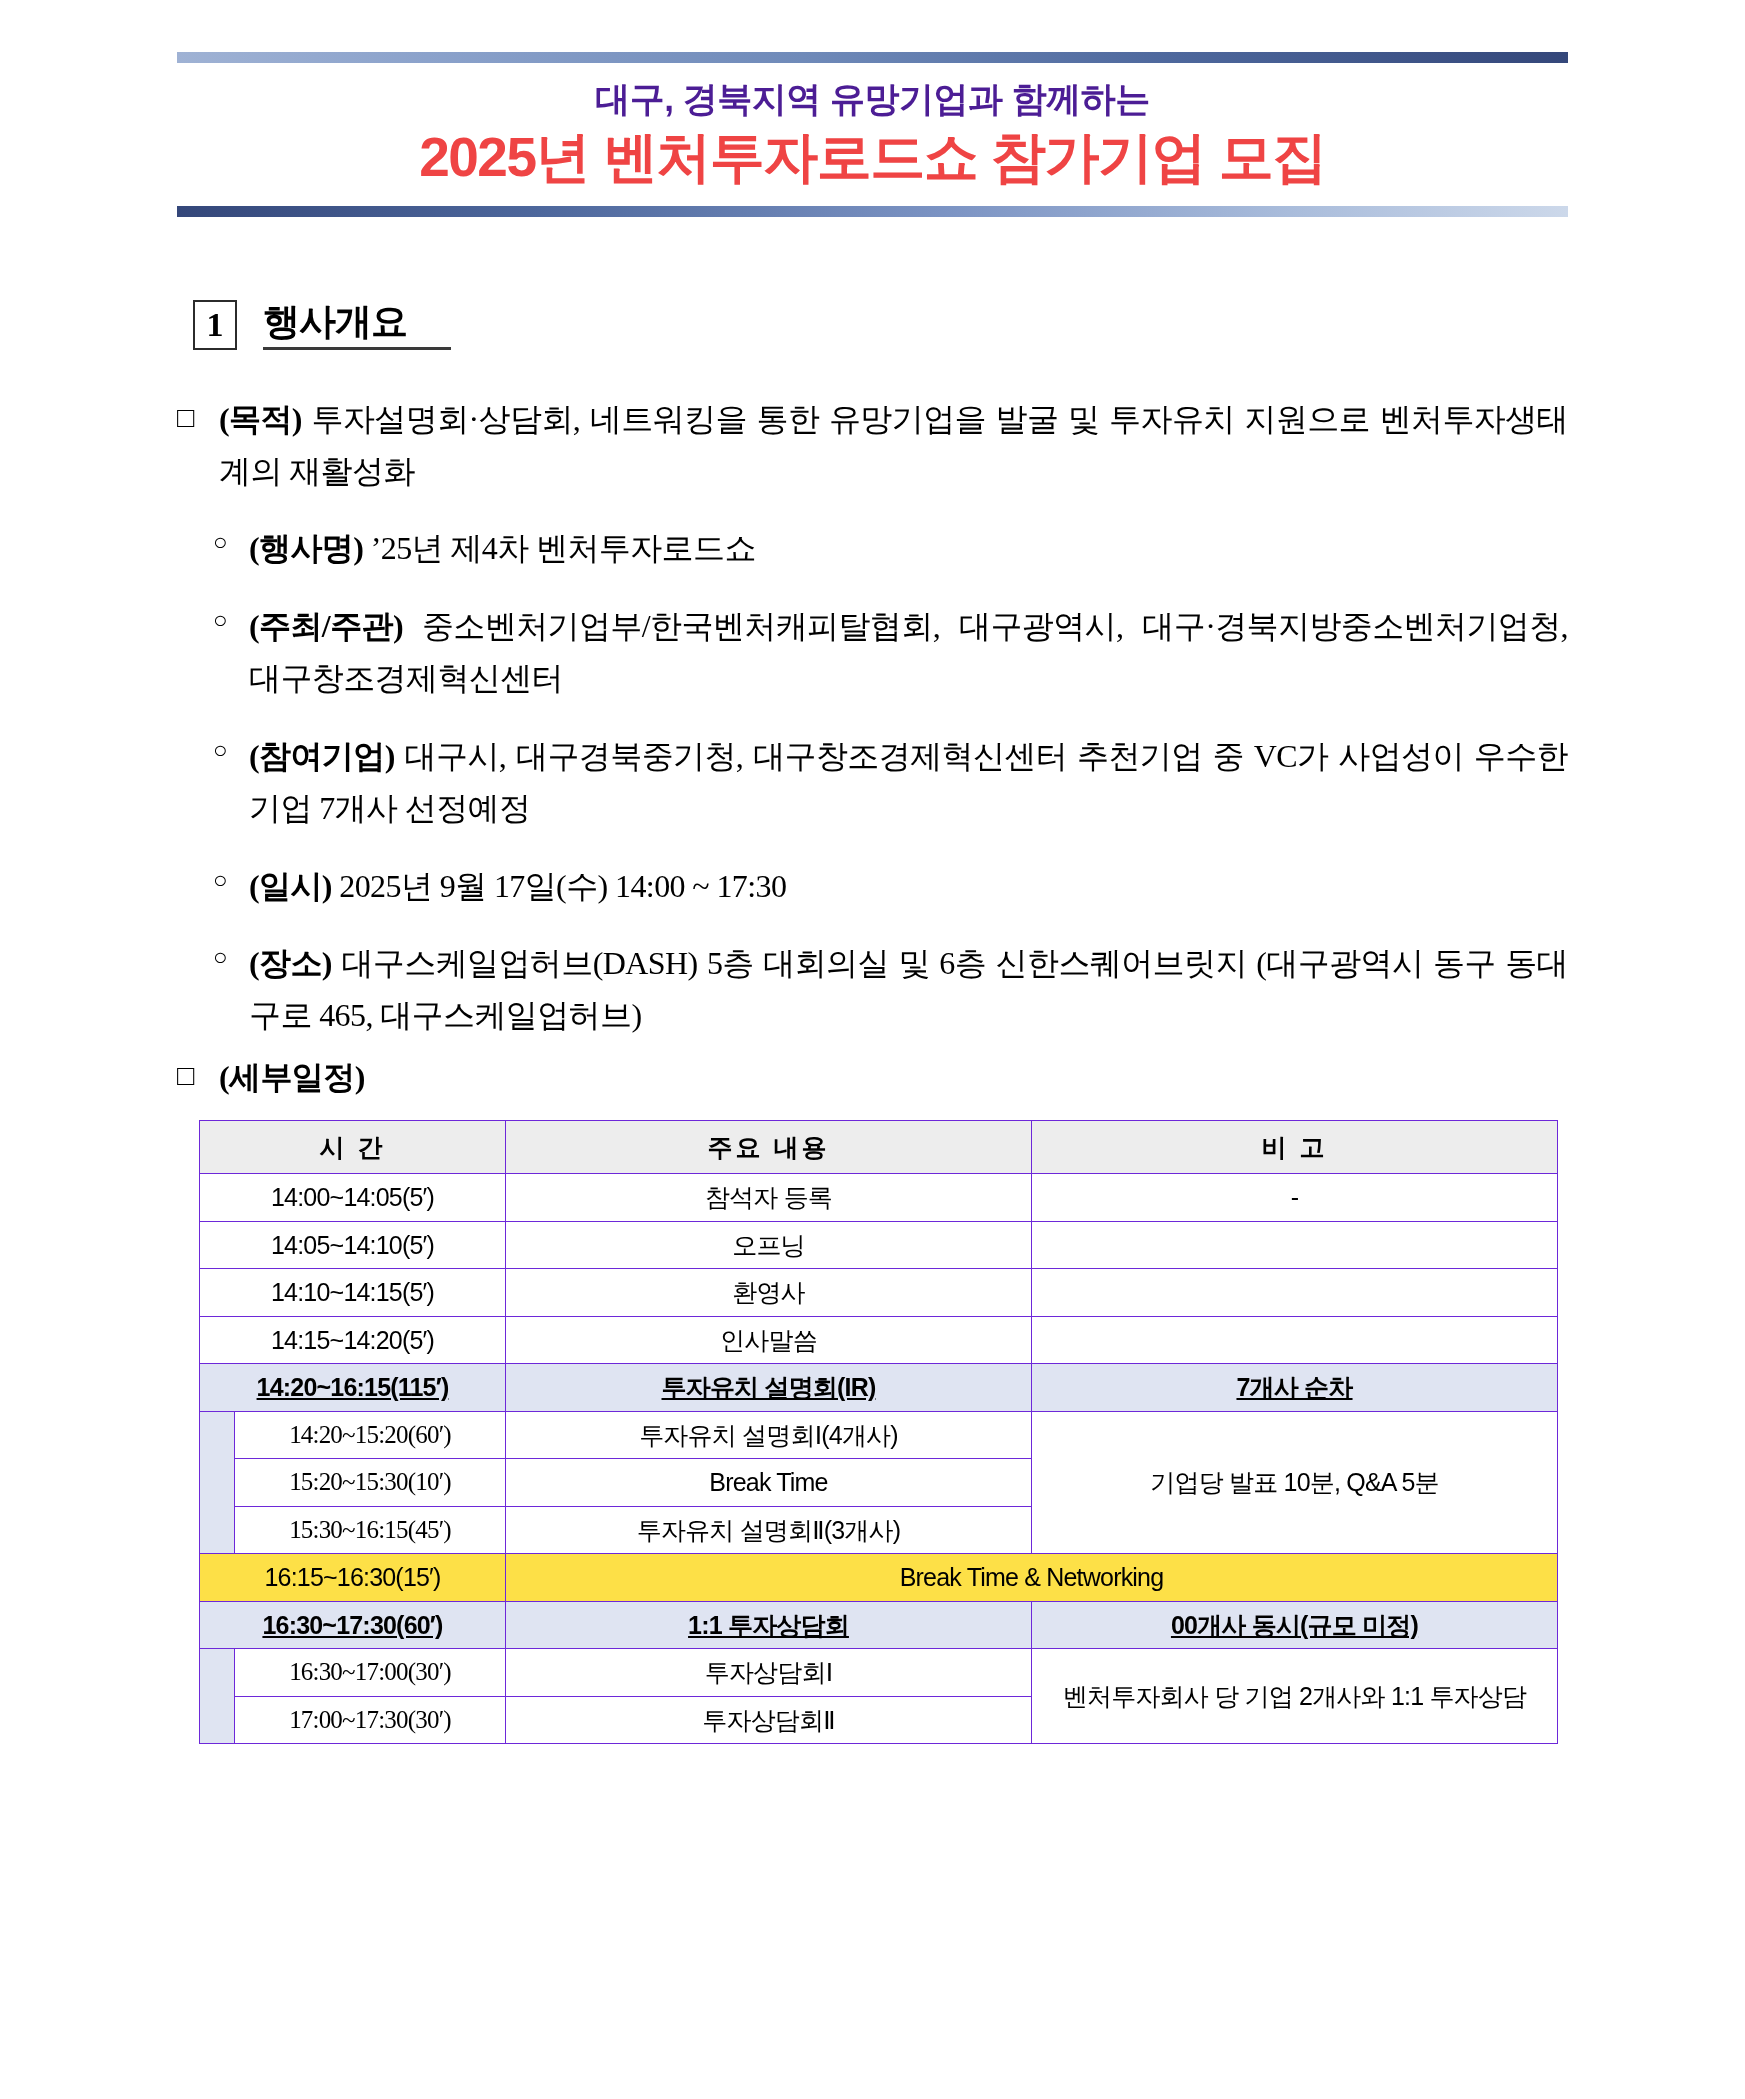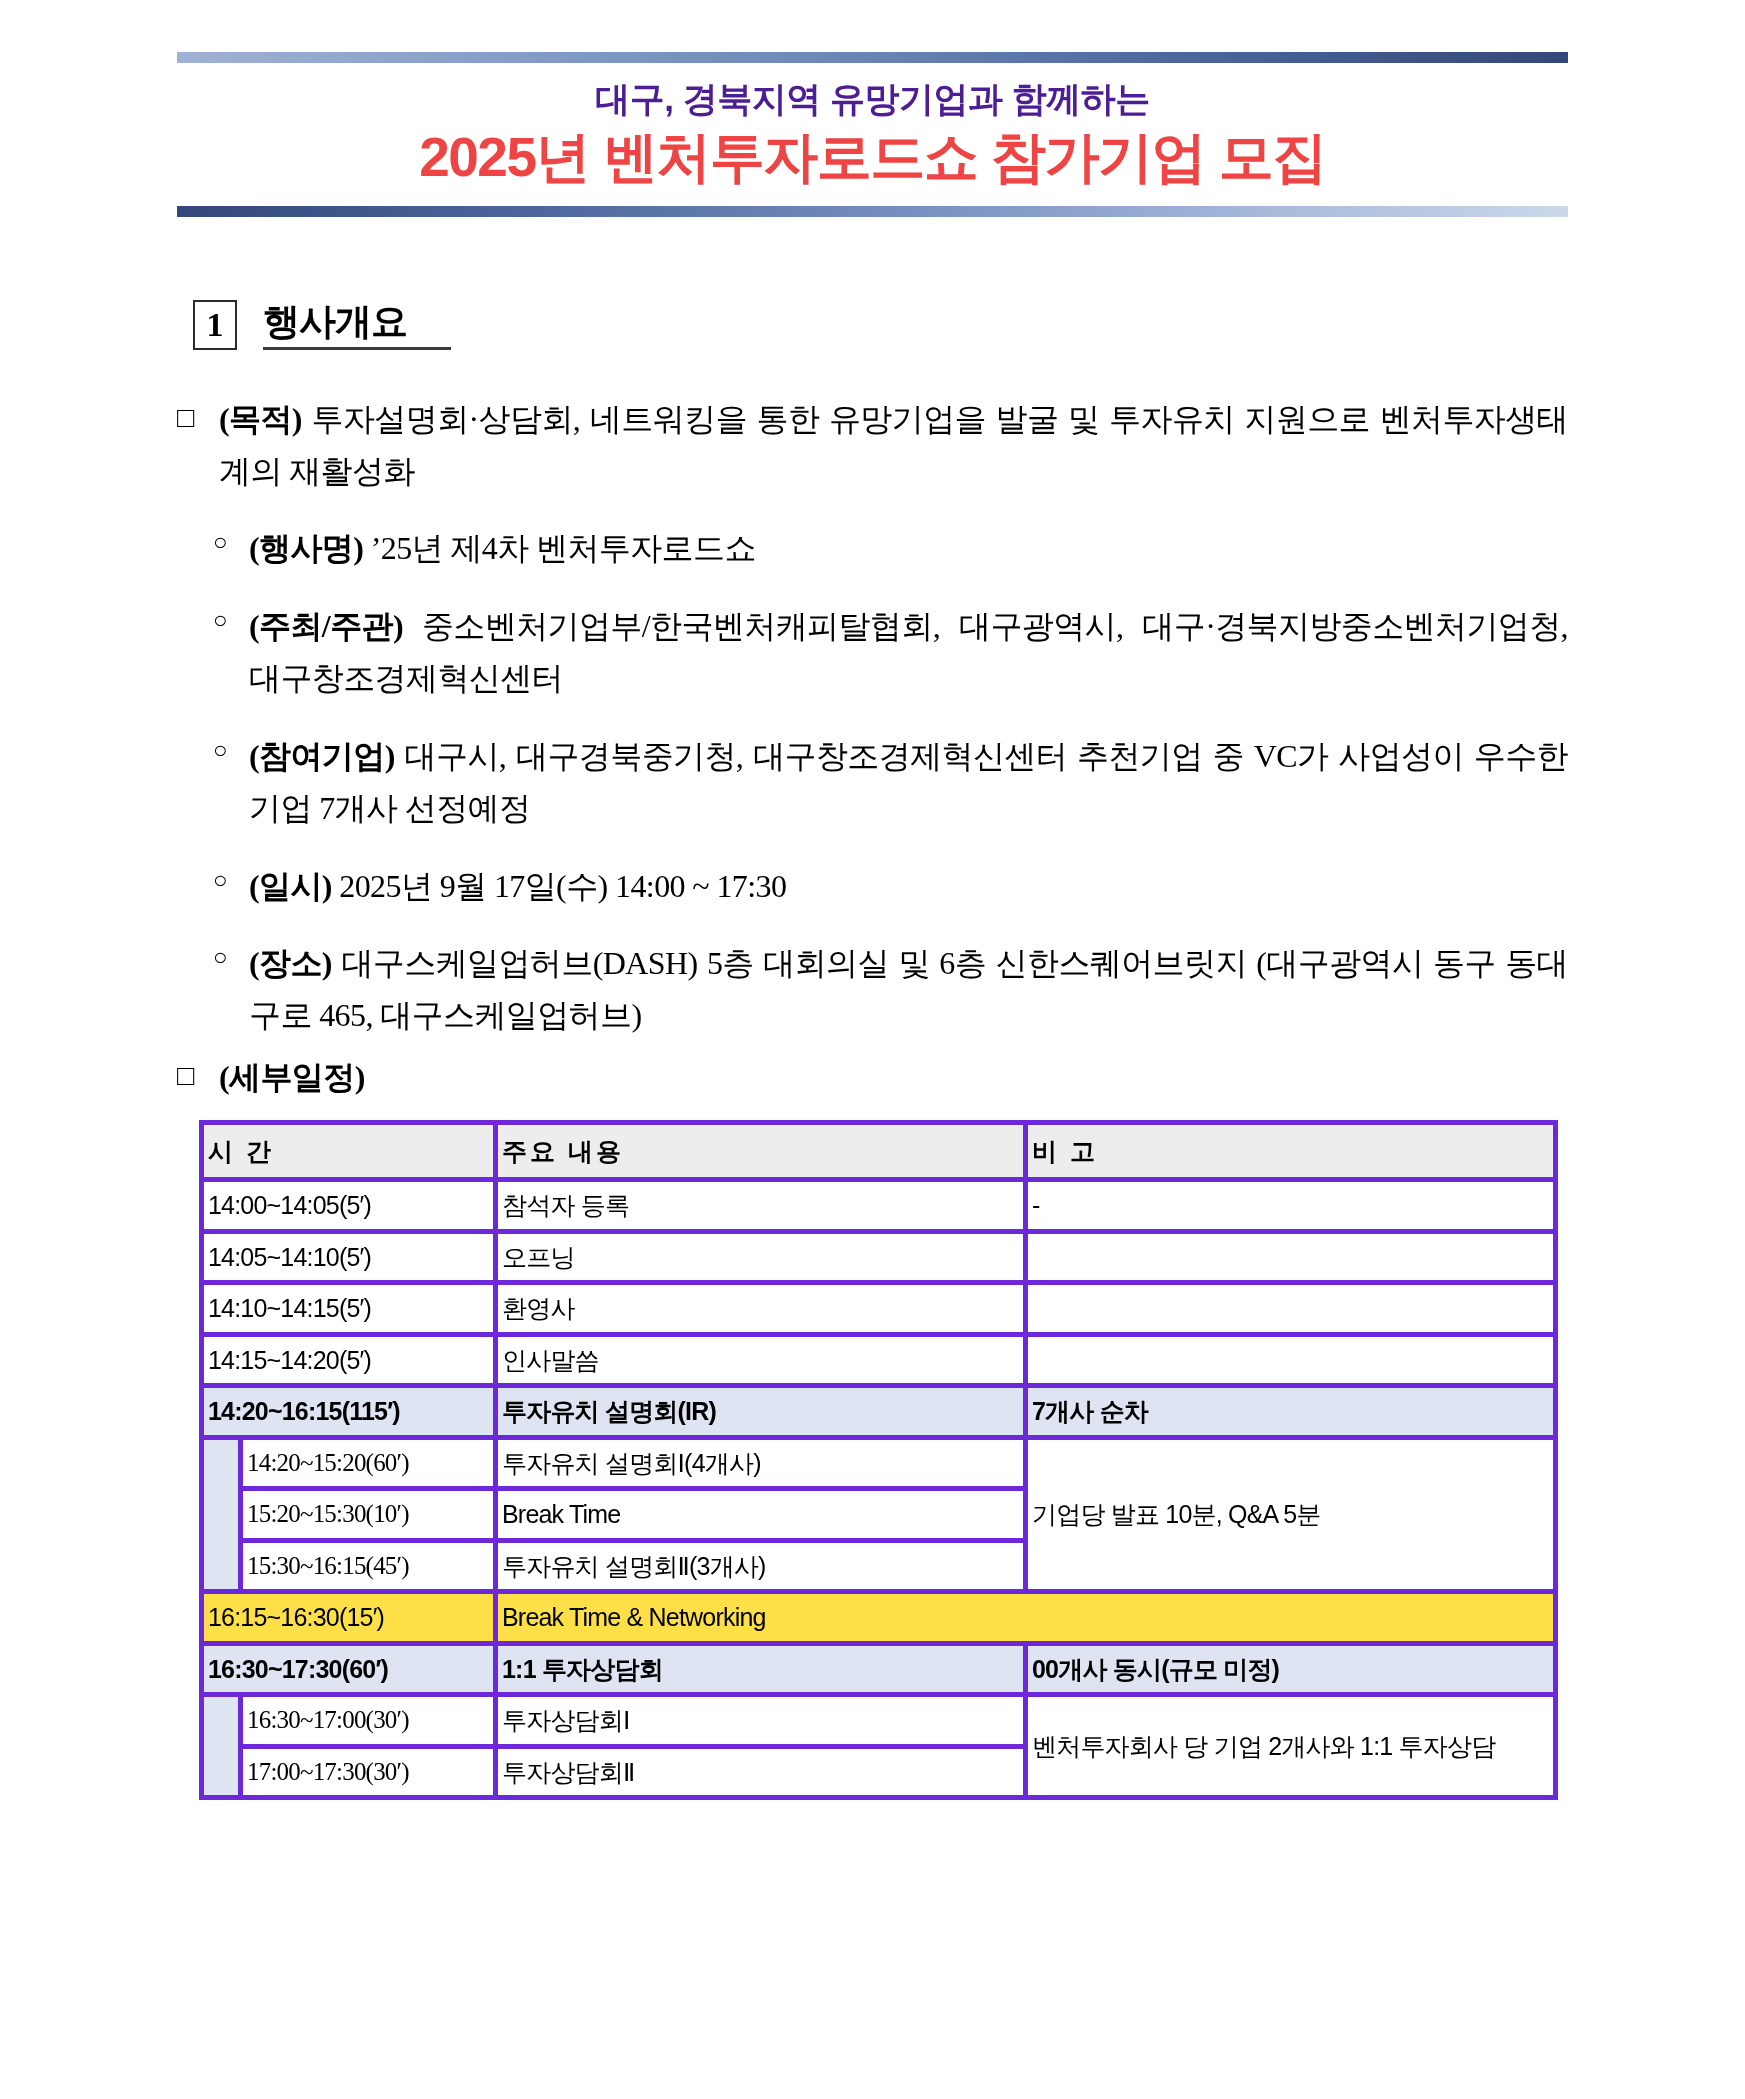--- a/index.html
+++ b/index.html
@@ -130,35 +130,36 @@
     margin-right: 10px;
   }
   table.sched {
     border-collapse: collapse;
     width: 1359px;
     font-family: "Liberation Sans", "DejaVu Sans", sans-serif;
     font-size: 25px;
     letter-spacing: -0.8px;
   }
   table.sched td, table.sched th {
-    border: 5px solid #6d28d9;
-    text-align: left;
+    border: 1px solid #6d28d9;
+    text-align: center;
     vertical-align: middle;
     padding: 7px 4px;
     line-height: 1.3;
   }
   table.sched thead th {
     background: #ededed;
     font-weight: bold;
     letter-spacing: 3px;
     padding: 10px 4px;
   }
   td.hl {
     background: #dfe4f2;
     font-weight: bold;
+    text-decoration: underline;
   }
   td.sub-time {
     background: #ffffff;
     font-family: Liberation Serif, serif;
   }
   td.grey {
     background: #fde047;
   }
   td.indent-cell {
     background: #dfe4f2;

